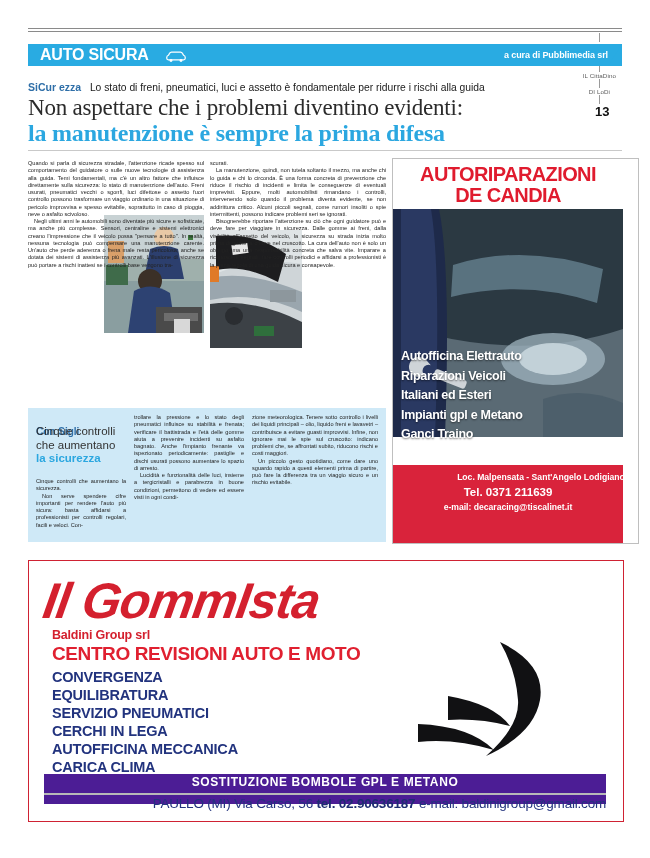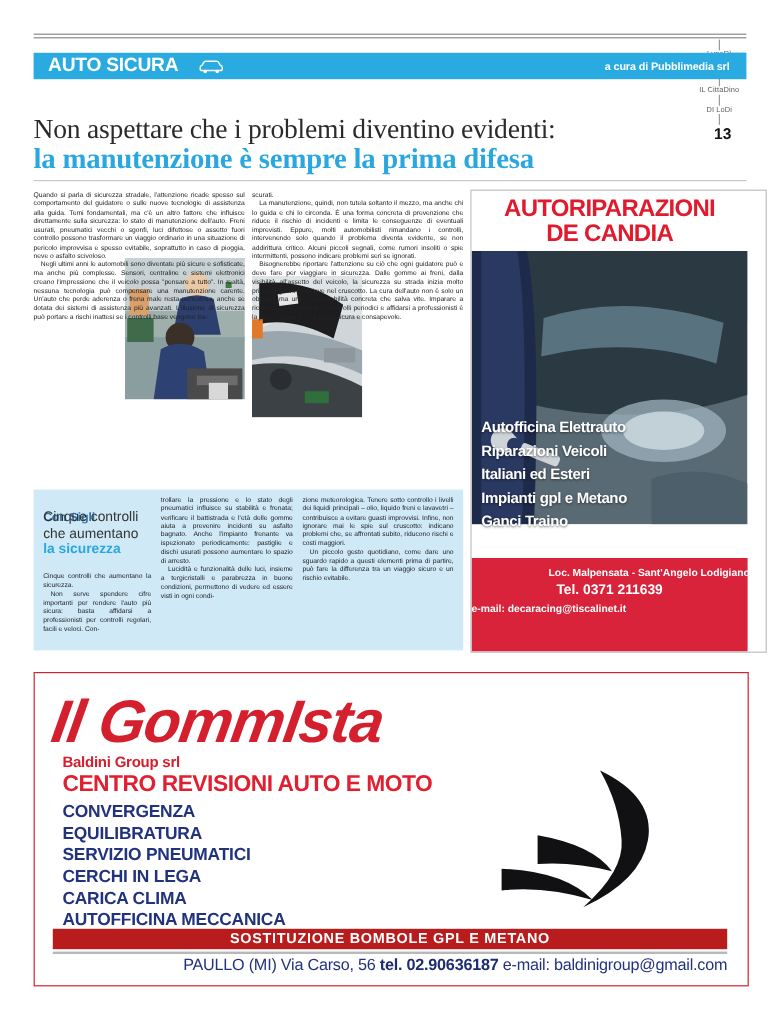--- a/index.html
+++ b/index.html
@@ -79,37 +79,37 @@
          font-size:20px;font-weight:bold;color:#e01b2e;letter-spacing:-0.6px;}
   .dc-photo{position:absolute;left:0;top:50px;width:230px;height:228px;overflow:hidden;z-index:1;}
   .dc-services{position:absolute;left:8px;top:188px;width:222px;z-index:5;
                color:#fff;font-size:12.5px;font-weight:bold;line-height:19.5px;
                letter-spacing:-0.3px;text-shadow:0 1px 2px rgba(0,0,0,.55);}
   .dc-red{position:absolute;left:0;top:306px;width:230px;height:78px;background:#d9233b;z-index:6;}
   .dc-r1{position:absolute;left:0;top:313px;width:230px;text-align:center;z-index:7;
          color:#fff;font-size:8.6px;font-weight:bold;margin-left:33px;}
   .dc-r2{position:absolute;left:0;top:327px;width:230px;text-align:center;z-index:7;
          color:#fff;font-size:11.5px;font-weight:bold;}
-  .dc-r3{position:absolute;left:0;top:343px;width:230px;z-index:7;
+  .dc-r3{position:absolute;left:0;top:343px;width:230px;text-align:center;z-index:7;
          color:#fff;font-size:8.6px;font-weight:bold;}
 
   
   .ad-gom{position:absolute;left:28px;top:560px;width:594px;height:260px;
           border:1.5px solid #cf2233;background:#fff;overflow:hidden;}
   .gom-logo{position:absolute;left:44px;top:572px;font-size:50px;font-weight:bold;
             font-style:italic;color:#d4202e;letter-spacing:-1px;
             font-family:"Liberation Sans",sans-serif;
             transform:skewX(-9deg);}
   .gom-sub{position:absolute;left:52px;top:628px;font-size:12.5px;font-weight:bold;
            color:#d4202e;letter-spacing:-.2px;}
   .gom-centro{position:absolute;left:52px;top:643px;font-size:19px;font-weight:bold;
               color:#e02030;letter-spacing:-.4px;}
   .gom-list{position:absolute;left:52px;top:668px;font-size:14.5px;font-weight:bold;
             color:#22337e;line-height:18.1px;letter-spacing:-.2px;}
-  .gom-redbar{position:absolute;left:44px;top:774px;width:562px;height:17px;background:#b91c1c;}
+  .gom-redbar{position:absolute;left:44px;top:774px;width:562px;height:30px;background:#4c1d95;}
   .gom-redbar span{display:block;text-align:center;color:#fff;font-size:12px;
                    font-weight:bold;letter-spacing:.6px;line-height:17px;}
   .gom-greyline{position:absolute;left:44px;top:793px;width:562px;height:2px;background:#b8b8b8;}
   .gom-addr{position:absolute;left:44px;top:796px;width:562px;text-align:right;
             font-size:13.5px;color:#22337e;letter-spacing:-.2px;}
   .gom-addr b{color:#1d2d72;}
   .gom-swoosh{position:absolute;right:92px;top:640px;width:150px;height:118px;}
 </style>
 </head>
 <body>
@@ -137,20 +137,25 @@
   <div class="banner-title">AUTO SICURA</div>
   <div class="banner-car">
     <svg width="20" height="13" viewBox="0 0 26 16">
       <path d="M3 11 h20 a2 2 0 0 0 2-2 v-1 a3 3 0 0 0-2.2-2.9 L21.4 2.6 A3 3 0 0 0 18.6 1 H7.4 a3 3 0 0 0-2.8 1.6 L3.2 5.1 A3 3 0 0 0 1 8 v1 a2 2 0 0 0 2 2 z" fill="none" stroke="#ffffff" stroke-width="1.6"></path>
       <circle cx="6.5" cy="12" r="1.9" fill="#ffffff"></circle>
       <circle cx="19.5" cy="12" r="1.9" fill="#ffffff"></circle>
     </svg>
   </div>
   <div class="banner-credit">a cura di Pubblimedia srl</div>
 
+  <div class="kicker">
+    <span class="k1">SiCur</span>
+    <span class="k2">ezza</span>
+    &nbsp;&nbsp;<span class="kt">Lo stato di freni, pneumatici, luci e assetto è fondamentale per ridurre i rischi alla guida</span>
+  </div>
 
   <div class="head1">Non aspettare che i problemi diventino evidenti:</div>
   <div class="head2">la manutenzione è sempre la prima difesa</div>
   <div class="headrule"></div>
 
   <div class="photo1">
     <svg width="100" height="118" viewBox="0 0 100 118">
       <rect width="100" height="118" fill="#b8c4c8"></rect>
       <rect x="0" y="0" width="100" height="46" fill="#c8d2d4"></rect>
       <rect x="0" y="44" width="100" height="26" fill="#9fb0ac"></rect>
@@ -250,22 +255,22 @@
 
   <div class="ad-gom"></div>
   <div class="gom-logo">Il GommIsta</div>
   <div class="gom-sub">Baldini Group srl</div>
   <div class="gom-centro">CENTRO REVISIONI AUTO E MOTO</div>
   <div class="gom-list">
     <div>CONVERGENZA</div>
     <div>EQUILIBRATURA</div>
     <div>SERVIZIO PNEUMATICI</div>
     <div>CERCHI IN LEGA</div>
+    <div>AUTOFFICINA MECCANICA</div>
     <div>CARICA CLIMA</div>
-    <div>AUTOFFICINA MECCANICA</div>
   </div>
   <div class="gom-swoosh">
     <svg width="150" height="118" viewBox="0 0 150 118">
       <path d="M92 2 q46 22 40 58 q-6 34 -54 56 q34 -30 32 -56 q-2 -30 -18 -58 z" fill="#111113"></path>
       <path d="M40 56 q46 8 62 30 q-32 -8 -62 -6 z" fill="#111113"></path>
       <path d="M10 84 q52 2 76 26 q-40 -12 -76 -8 z" fill="#111113"></path>
     </svg>
   </div>
   <div class="gom-redbar">
     <span>SOSTITUZIONE BOMBOLE GPL E METANO</span>

